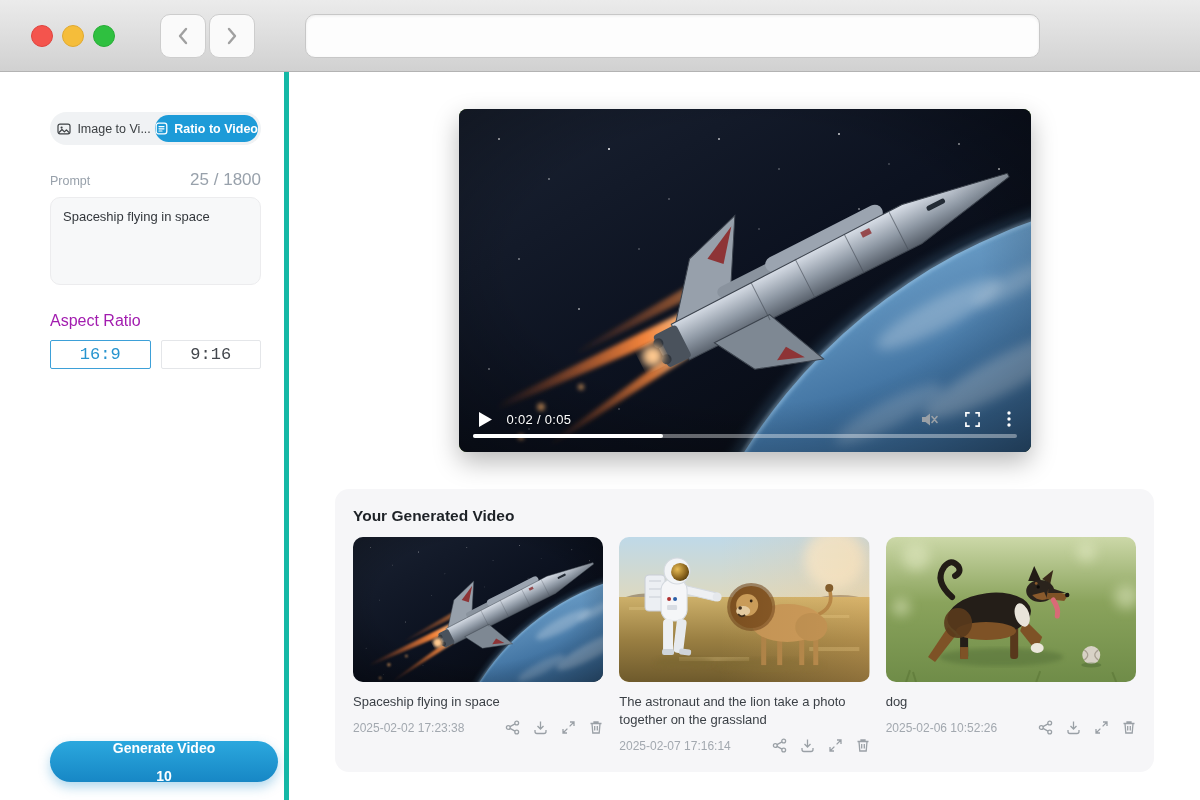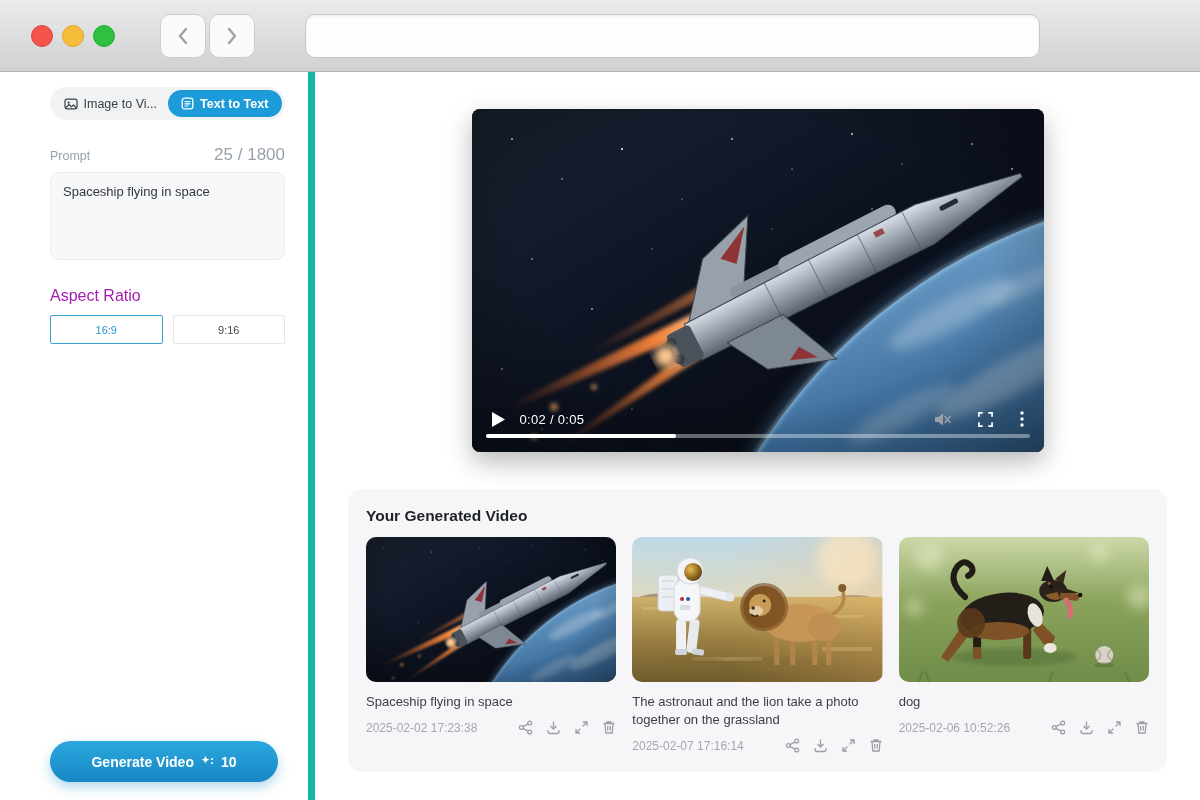--- a/index.html
+++ b/index.html
@@ -16,47 +16,47 @@
   .light.green { background:#2fc040; border:1px solid #27ad36; }
   .navbtns { display:flex; gap:3px; margin-left:45px; }
   .navbtn { width:46px; height:44px; background:#fafafa; border:1px solid #cdcdcd;
     border-radius:10px; display:flex; align-items:center; justify-content:center; cursor:pointer; }
   .urlbar { position:absolute; left:305px; top:14px; width:735px; height:44px;
     background:#fdfdfd; border:1px solid #c7c7c7; border-radius:10px;
     box-shadow:inset 0 1px 3px rgba(0,0,0,.07); font-size:14px; padding:0 14px; color:#333; }
 
   
   .content { display:flex; height:728px; background:#fff; }
-  .sidebar { width:315px; border-right:7px solid #14b8a6; position:relative;
-    padding:15px 23px 0 50px; flex-shrink:0; }
+  .sidebar { width:289px; border-right:5px solid #14b8a6; position:relative;
+    padding:40px 23px 0 50px; flex-shrink:0; }
   .main { flex:1; position:relative; }
 
   
   .mode-tabs { display:flex; background:#f0f2f4; border-radius:17px; padding:3px; height:33px; }
   .mode-tab { flex:1; display:flex; align-items:center; justify-content:center; gap:6px;
     font-size:12.5px; color:#3c4043; border-radius:14px; white-space:nowrap; cursor:pointer; }
   .mode-tab.active { background:#1d9bd8; color:#fff; font-weight:bold; }
   .prompt-row { display:flex; justify-content:space-between; align-items:baseline;
     margin-top:25px; color:#98a1ab;gap:12px; }
   .prompt-label { font-size:12.5px; }
   .char-counter { font-size:17px; }
   .prompt-box { margin-top:7px; width:100%; height:88px; background:#f7f8f9;
     border:1px solid #ececee; border-radius:10px; padding:10px 12px; font-size:13px;
     color:#33373c; resize:none; font-family:"Liberation Sans", sans-serif; line-height:1.4; }
   .ar-label { margin-top:23px; font-size:16px; color:#a21caf; }
   .ar-btns { display:flex; gap:10px; margin-top:10px; }
   .ar-btn { flex:1; height:29px; border-radius:2px; background:#fff; display:flex;
-    align-items:center; justify-content:center; font-size:11px; cursor:pointer; }
+    align-items:center; justify-content:center; font-size:17px; cursor:pointer;font-family:Liberation Mono, monospace; }
   .ar-btn.selected { border:1px solid #3da0d8; color:#2794cf; }
   .ar-btn.unselected { border:1px solid #e4e6e9; color:#43474d; }
   .generate-btn { position:absolute; left:50px; bottom:18px; width:228px; height:41px;
     border:none; border-radius:21px; background:linear-gradient(180deg,#2ba8de,#1787c5);
     color:#fff; font-weight:bold; font-size:14px; display:flex; align-items:center;
     justify-content:center; gap:6px; cursor:pointer;
-    box-shadow:0 5px 12px rgba(29,139,200,.35); font-family:"Liberation Sans", sans-serif; }
+    box-shadow:0 5px 12px rgba(29,139,200,.35); font-family:"Liberation Sans", sans-serif;flex-direction:column; }
 
   
   .player { width:572px; height:343px; margin:37px auto 0; border-radius:8px;
     position:relative; overflow:hidden; background:#4d7c0f;
     box-shadow:0 10px 26px rgba(0,0,0,.28); }
   .player svg.scene { position:absolute; inset:0; display:block; }
   .controls-row { position:absolute; left:0; right:0; bottom:25px; display:flex;
     align-items:center; padding:0 20px; color:#fff; z-index:2; }
   .time { font-size:13px; margin-left:15px; letter-spacing:.3px; text-shadow:0 1px 2px rgba(0,0,0,.5); }
   .ctrl-right { margin-left:auto; display:flex; align-items:center; gap:27px; }
@@ -337,21 +337,21 @@
           <circle cx="4.6" cy="5.6" r="1.1" fill="#3c4043"></circle>
           <path d="M2,10.5 l3,-3 2.4,2.4 2,-2 2.6,2.6" stroke="#3c4043" stroke-width="1.2" stroke-linejoin="round"></path>
         </svg>
         <span>Image to Vi...</span>
       </div>
       <div class="mode-tab active">
         <svg width="13" height="13" viewBox="0 0 13 13" fill="none">
           <rect x="1.2" y="1.2" width="10.6" height="10.6" rx="2.4" stroke="#fff" stroke-width="1.3"></rect>
           <path d="M4,4.6 h5 M4,6.8 h5 M4,9 h3" stroke="#fff" stroke-width="1.2" stroke-linecap="round"></path>
         </svg>
-        <span>Text to Text</span>
+        <span>Ratio to Video</span>
       </div>
     </div>
 
     <div class="prompt-row">
       <span class="prompt-label">Prompt</span>
       <span class="char-counter">25 / 1800</span>
     </div>
     <textarea class="prompt-box" style="">Spaceship flying in space</textarea>
 
     <div class="ar-label">Aspect Ratio</div>

